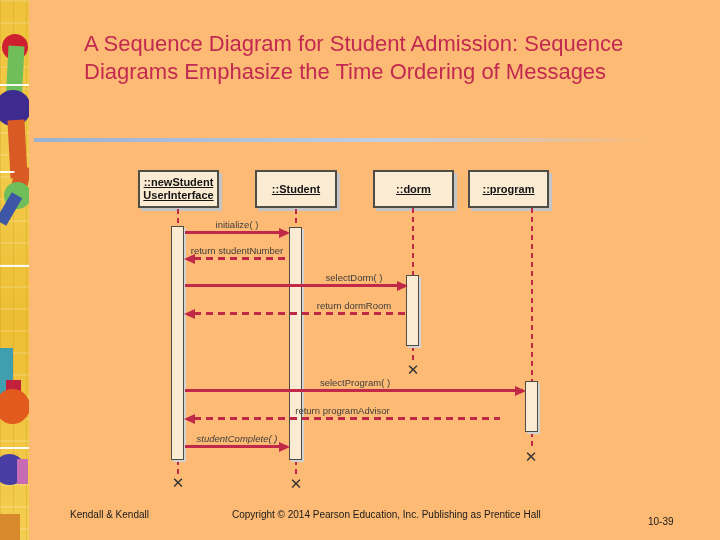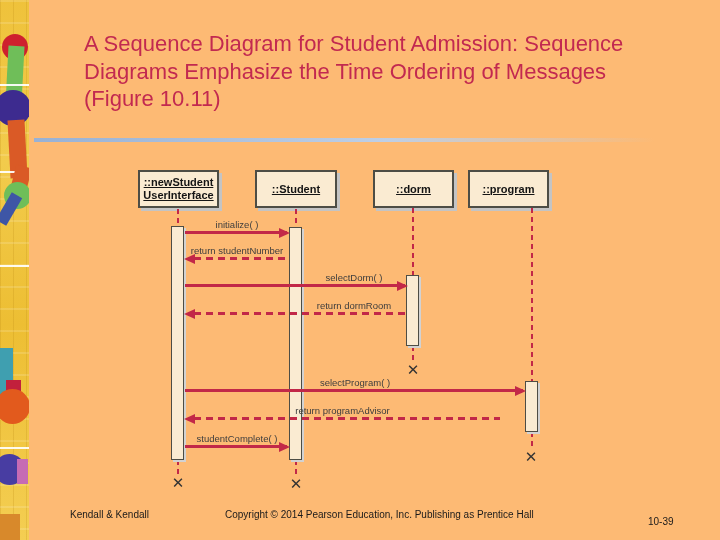--- a/index.html
+++ b/index.html
@@ -74,34 +74,34 @@
   .head{position:absolute;bottom:-3.5px;width:0;height:0;
     border-top:5px solid rgba(0,0,0,0);border-bottom:5px solid rgba(0,0,0,0);}
   .head-r{right:-1px;border-left:11px solid #C22848;}
   .head-l{left:-1px;border-right:11px solid #C22848;}
   #msg1{left:185px;top:216px;width:104px;}
   #msg2{left:185px;top:242px;width:104px;}
   #msg3{left:185px;top:269px;width:222px;}
   #msg4{left:185px;top:297px;width:222px;}
   #msg5{left:185px;top:374px;width:340px;}
   #msg6{left:185px;top:402px;width:315px;}
-  #msg7{left:185px;top:430px;width:104px;}
+  #msg7{left:185px;top:430px;width:104px;font-style:italic;}
   #msg3 .lbl,#msg4 .lbl{left:69px;right:auto;width:200px;}
 
   .destroy{position:absolute;width:18px;text-align:center;
     font-size:15px;line-height:15px;color:#333;}
   #x-dorm{left:404px;top:362px;}
   #x-prog{left:522px;top:449px;}
   #x-ui{left:169px;top:475px;}
   #x-st{left:287px;top:476px;}
 
   
   .foot{position:absolute;font-size:10px;color:#1a1a1a;white-space:nowrap;}
   #foot-left{left:70px;top:509px;}
-  #foot-center{left:225px;top:509px;}
+  #foot-center{left:232px;top:509px;}
   #foot-right{left:648px;top:516px;}
 </style>
 </head>
 <body>
 
 <div id="slide">
 
   <div id="mosaic">
     <div class="shape circ" id="m-red-circle"></div>
     <div class="shape" id="m-green-band"></div>
@@ -118,21 +118,20 @@
     <div class="shape circ" id="m-orange-circle"></div>
     <div class="wline" style="top:447px"></div>
     <div class="shape circ" id="m-blue-circle"></div>
     <div class="shape" id="m-pink-rect"></div>
     <div class="shape" id="m-bottom-tile"></div>
   </div>
 
   <div id="title">
     <div>A Sequence Diagram for Student Admission: Sequence</div>
     <div>Diagrams Emphasize the Time Ordering of Messages</div>
-    <div>(Figure 10.11)</div>
   </div>
 
   <div id="divider"></div>
 
   <div>
 
     <div class="actor" id="actor-ui">
       <span>::newStudent</span>
       <span>UserInterface</span>
     </div>

